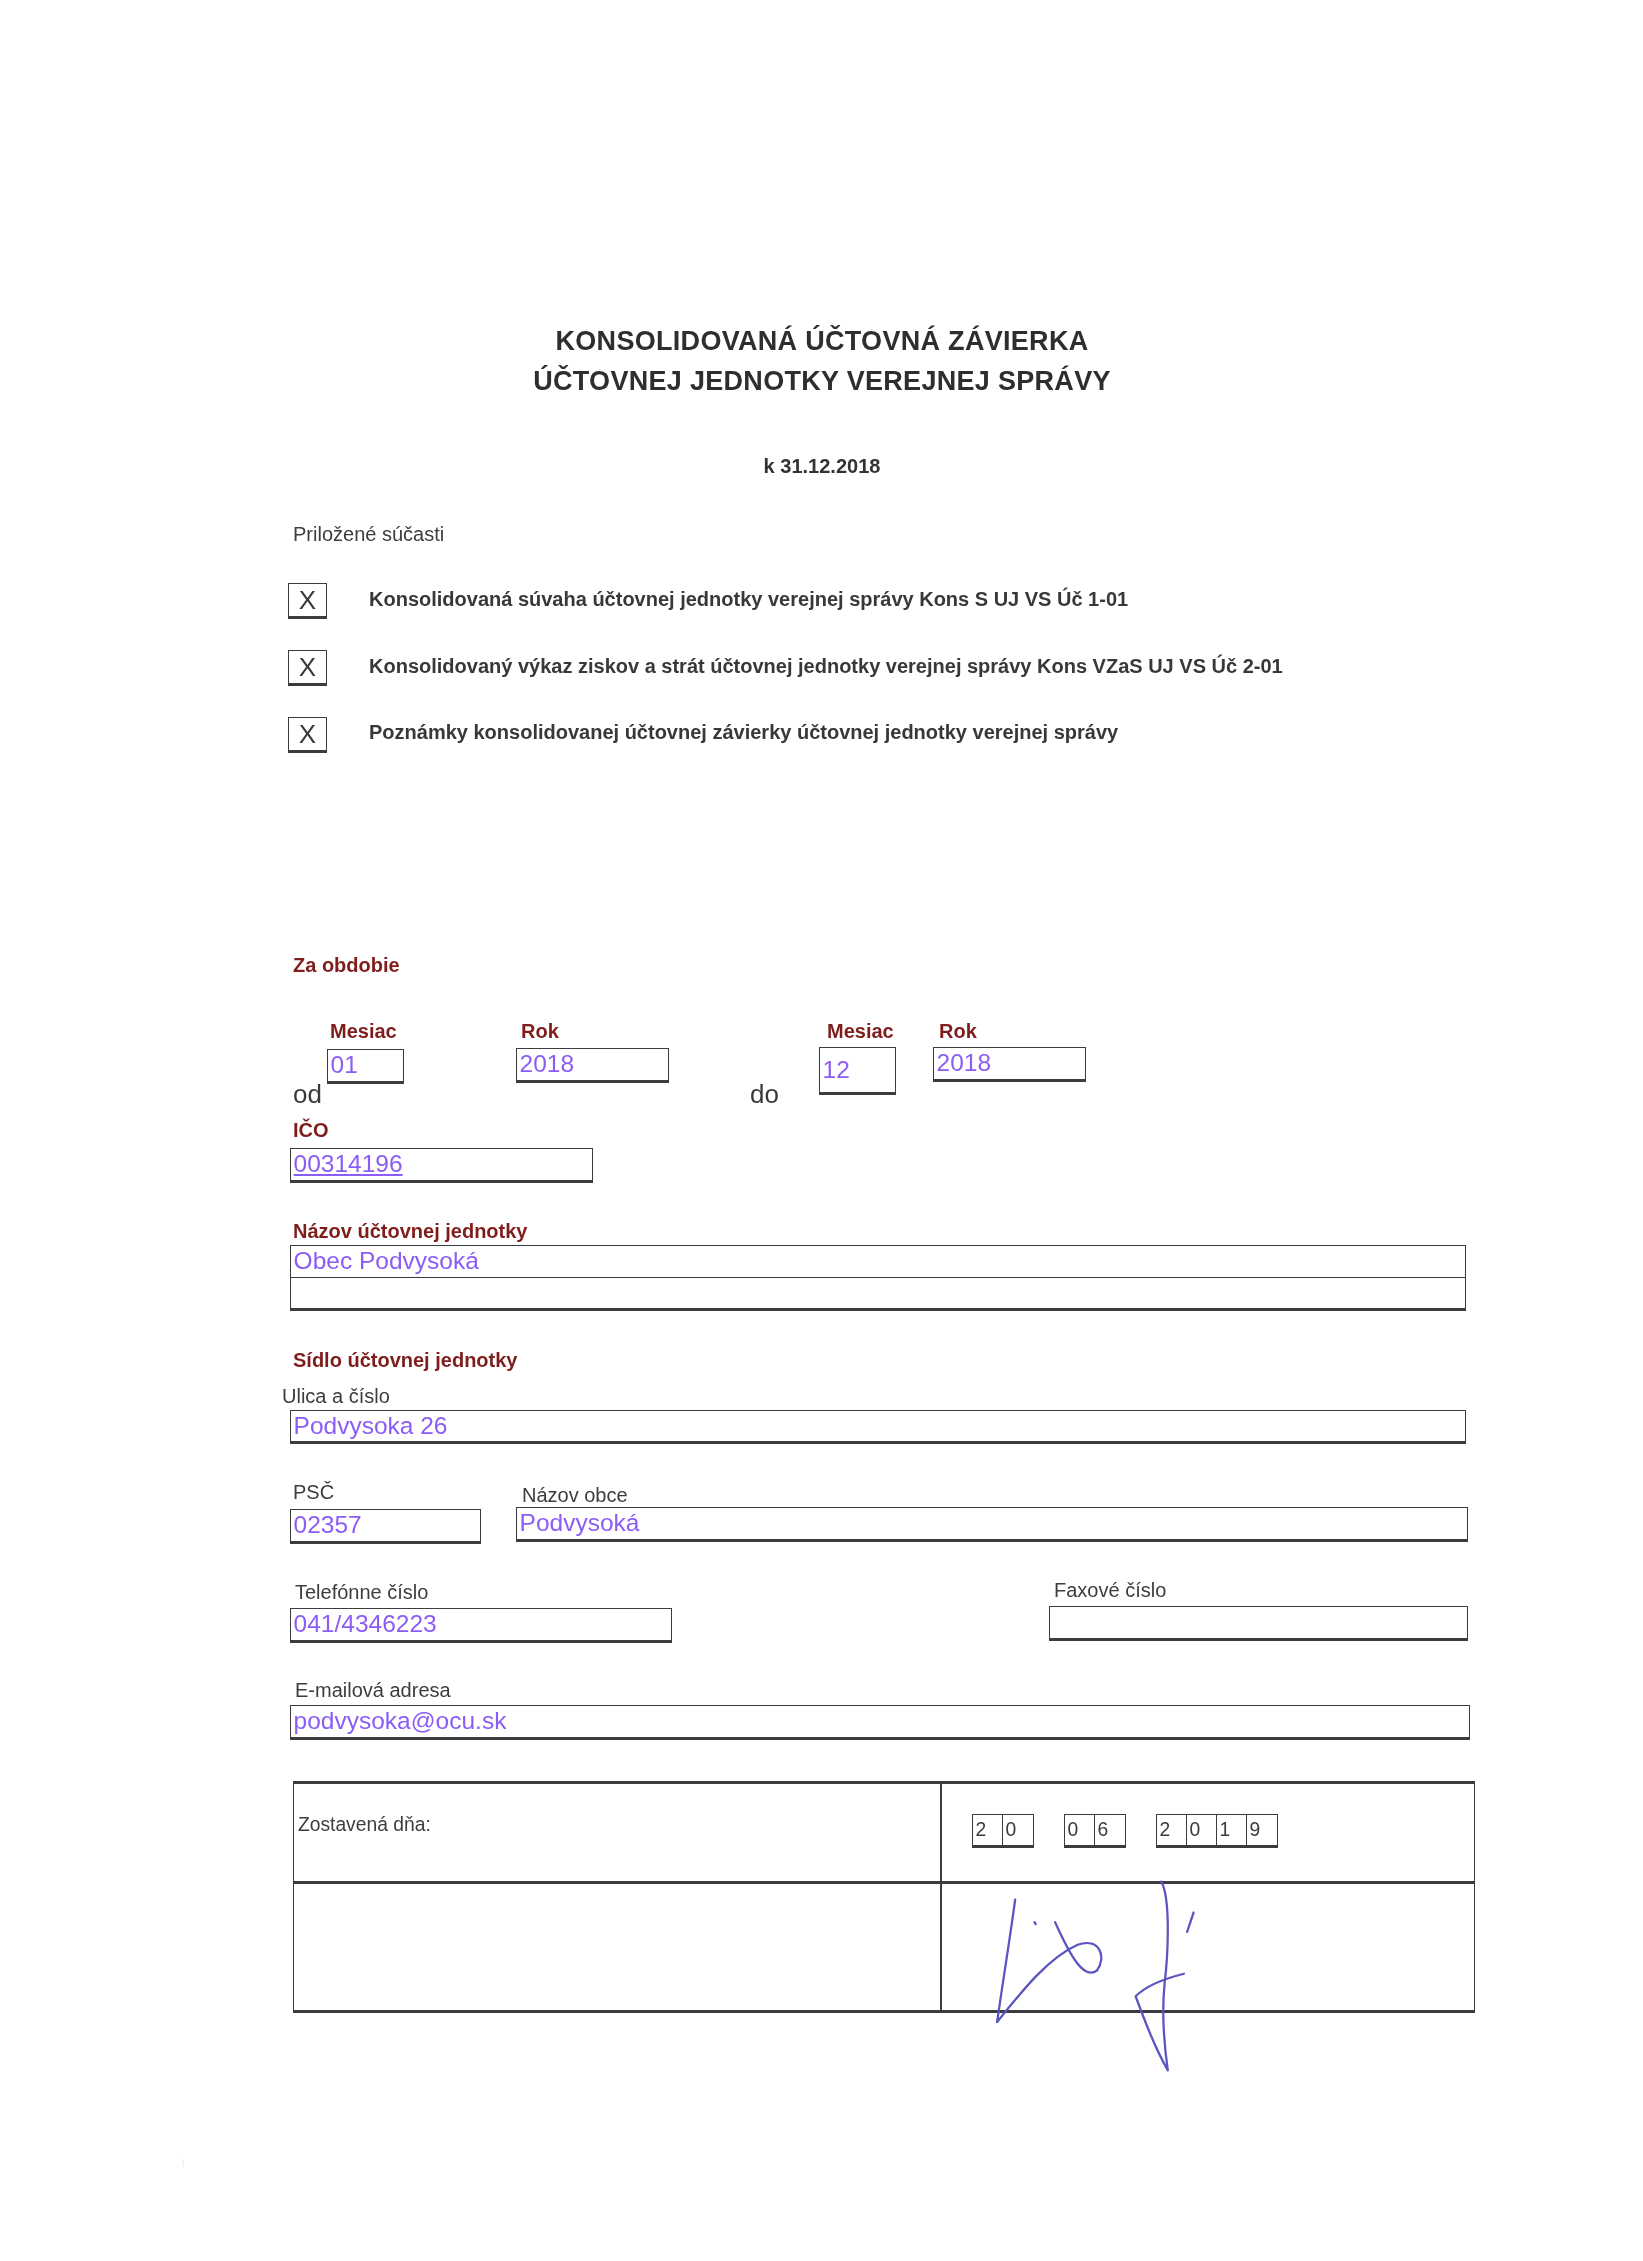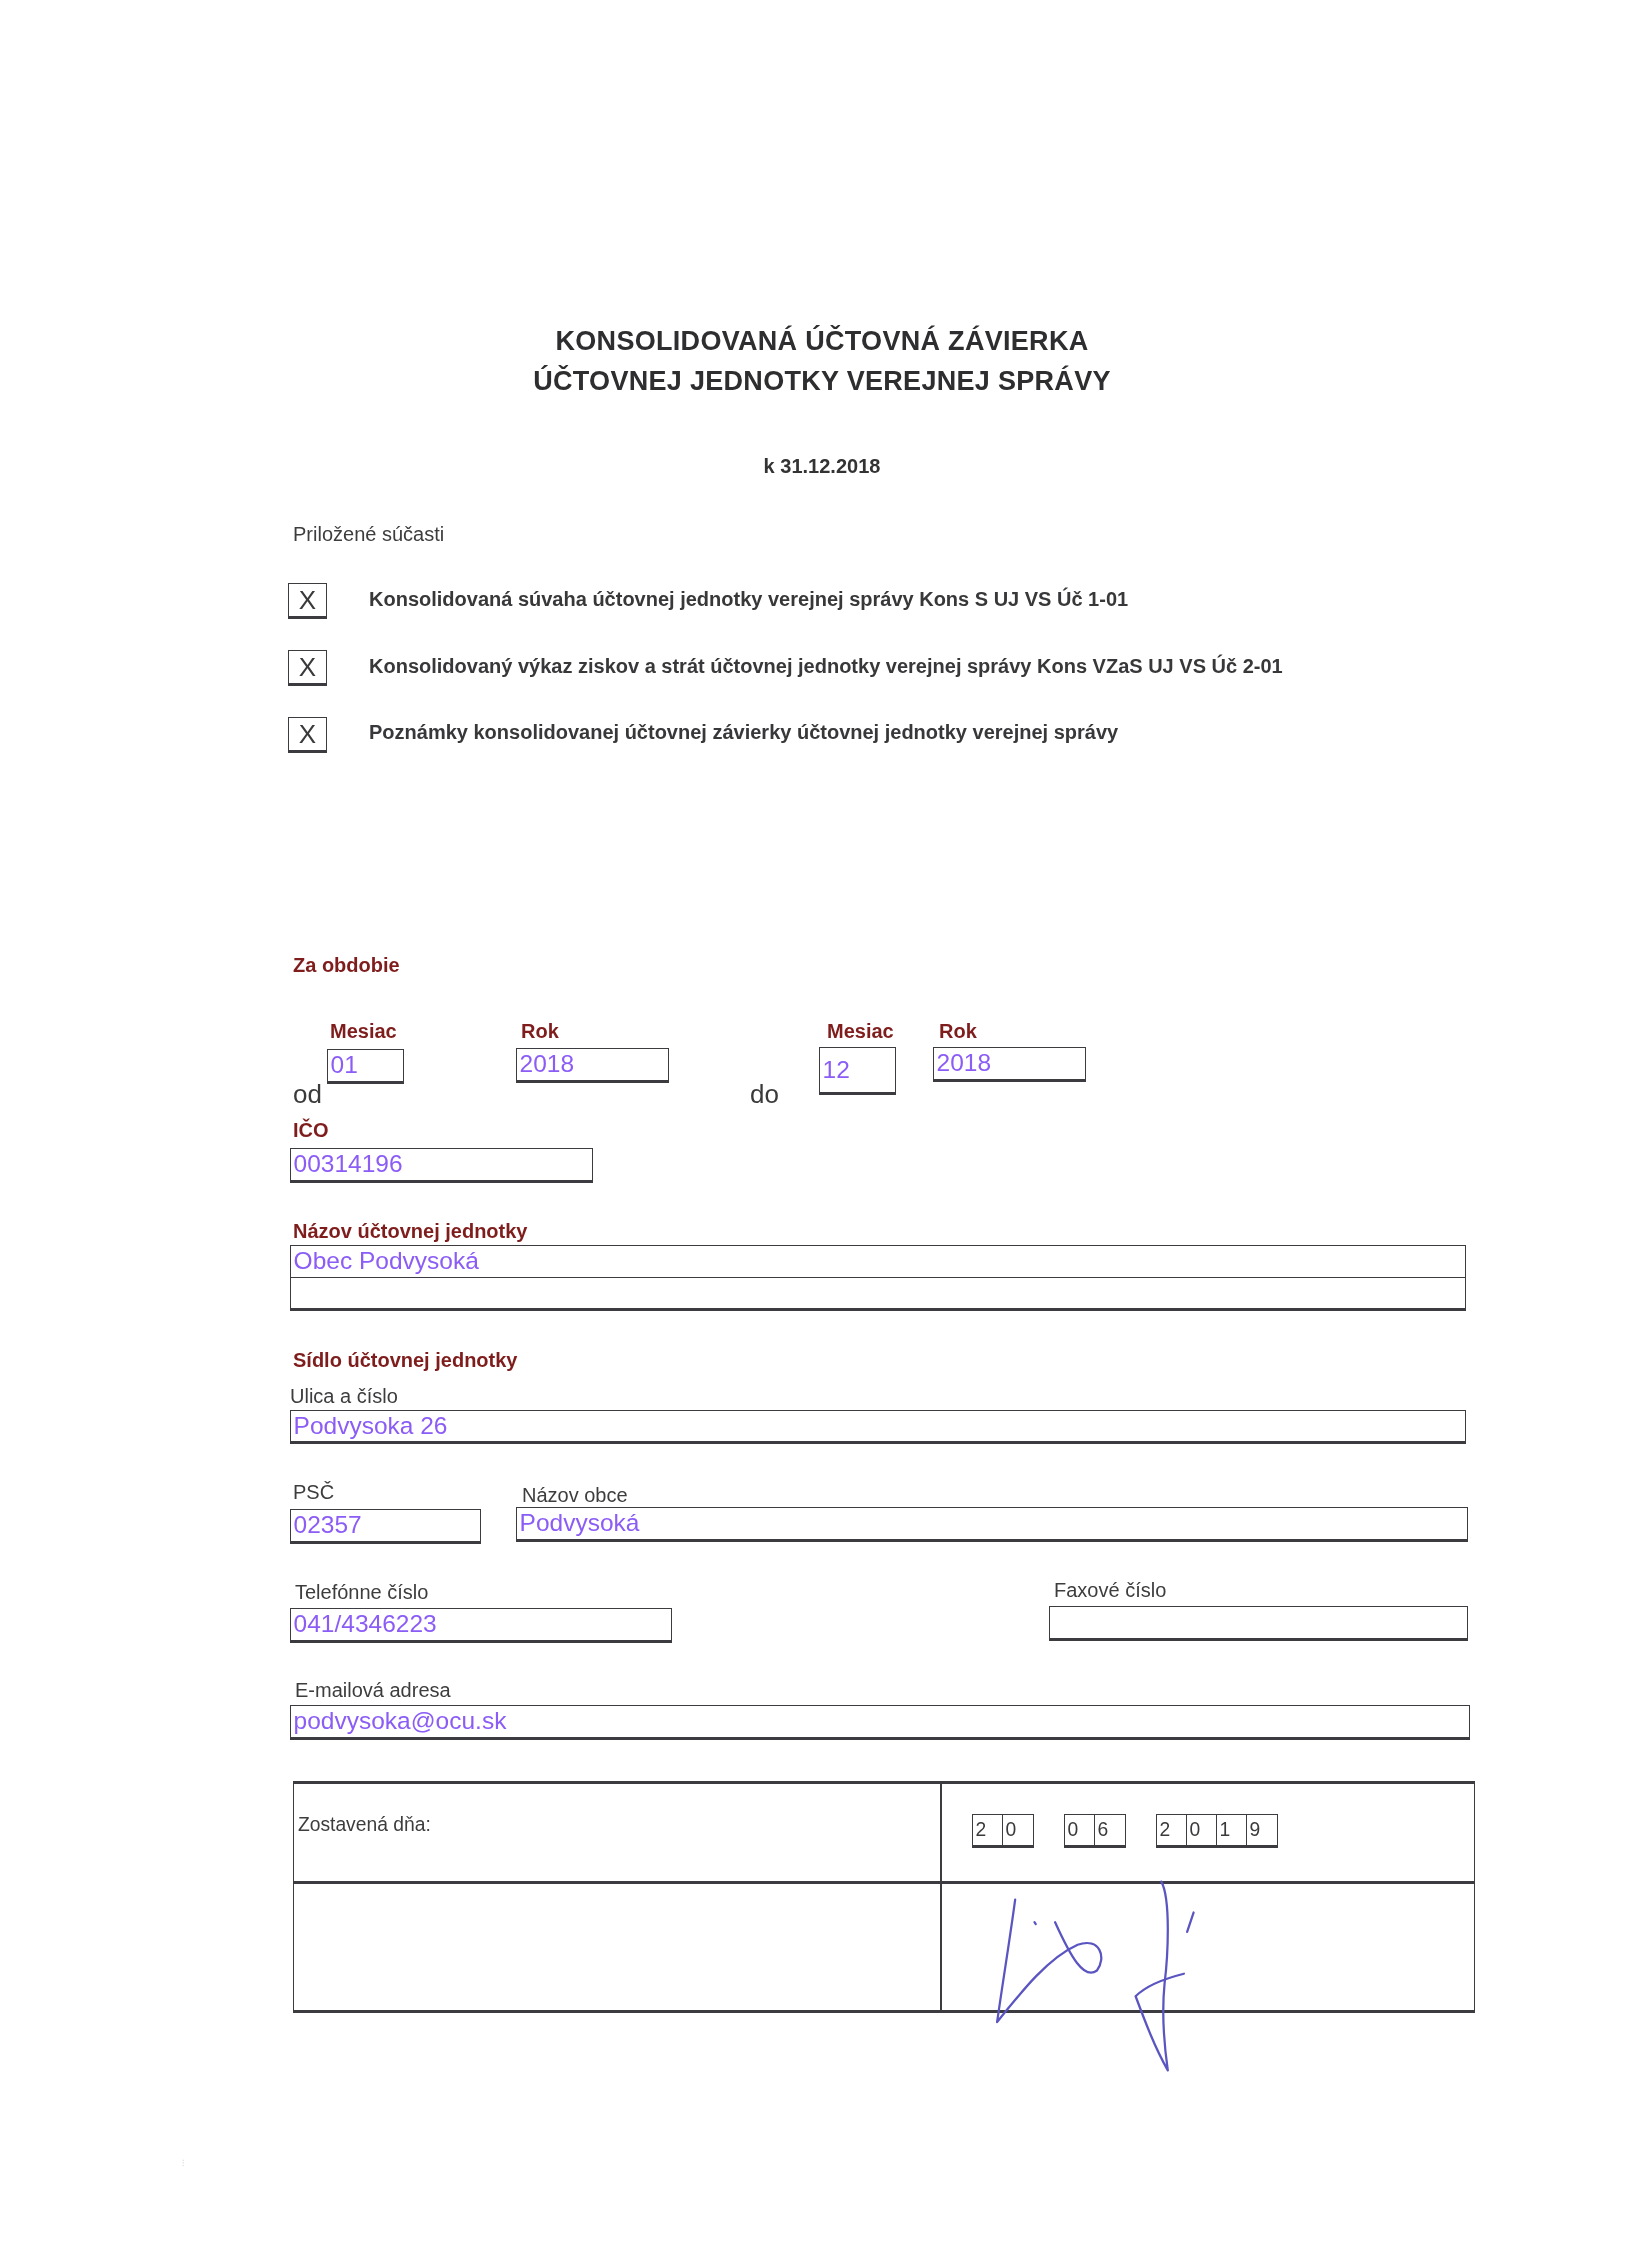--- a/index.html
+++ b/index.html
@@ -64,28 +64,28 @@
 <div class="abs box" style="left:516px; top:1048px; width:153px; height:35px;">2018</div>
 
 <div class="abs label-bold" style="left:827px; top:1020px;">Mesiac</div>
 <div class="abs label-bold" style="left:939px; top:1020px;">Rok</div>
 
 <div class="abs period-word" style="left:750px; top:1047px;">do</div>
 <div class="abs box" style="left:819px; top:1047px; width:77px; height:48px;">12</div>
 <div class="abs box" style="left:933px; top:1047px; width:153px; height:35px;">2018</div>
 
 <div class="abs label-bold" style="left:293px; top:1119px;">IČO</div>
-<div class="abs box" style="left:290px; top:1148px; width:303px; height:35px;">00314196</div>
+<div class="abs box" style="left:290px; top:1148px; width:303px; height:35px;text-decoration:underline;">00314196</div>
 
 <div class="abs label-bold" style="left:293px; top:1220px;">Názov účtovnej jednotky</div>
 <div class="abs box" style="left:290px; top:1245px; width:1176px; height:35px;">Obec Podvysoká</div>
 <div class="abs box" style="left:290px; top:1277px; width:1176px; height:34px;"></div>
 
 <div class="abs label-bold" style="left:293px; top:1349px;">Sídlo účtovnej jednotky</div>
-<div class="abs label" style="left:290px; top:1385px;">Ulica a číslo</div>
+<div class="abs label" style="left:282px; top:1385px;">Ulica a číslo</div>
 <div class="abs box" style="left:290px; top:1410px; width:1176px; height:34px;">Podvysoka 26</div>
 
 <div class="abs label" style="left:293px; top:1481px;">PSČ</div>
 <div class="abs box" style="left:290px; top:1509px; width:191px; height:35px;">02357</div>
 <div class="abs label" style="left:522px; top:1484px;">Názov obce</div>
 <div class="abs box" style="left:516px; top:1507px; width:952px; height:35px;">Podvysoká</div>
 
 <div class="abs label" style="left:295px; top:1581px;">Telefónne číslo</div>
 <div class="abs box" style="left:290px; top:1608px; width:382px; height:35px;">041/4346223</div>
 <div class="abs label" style="left:1054px; top:1579px;">Faxové číslo</div>

